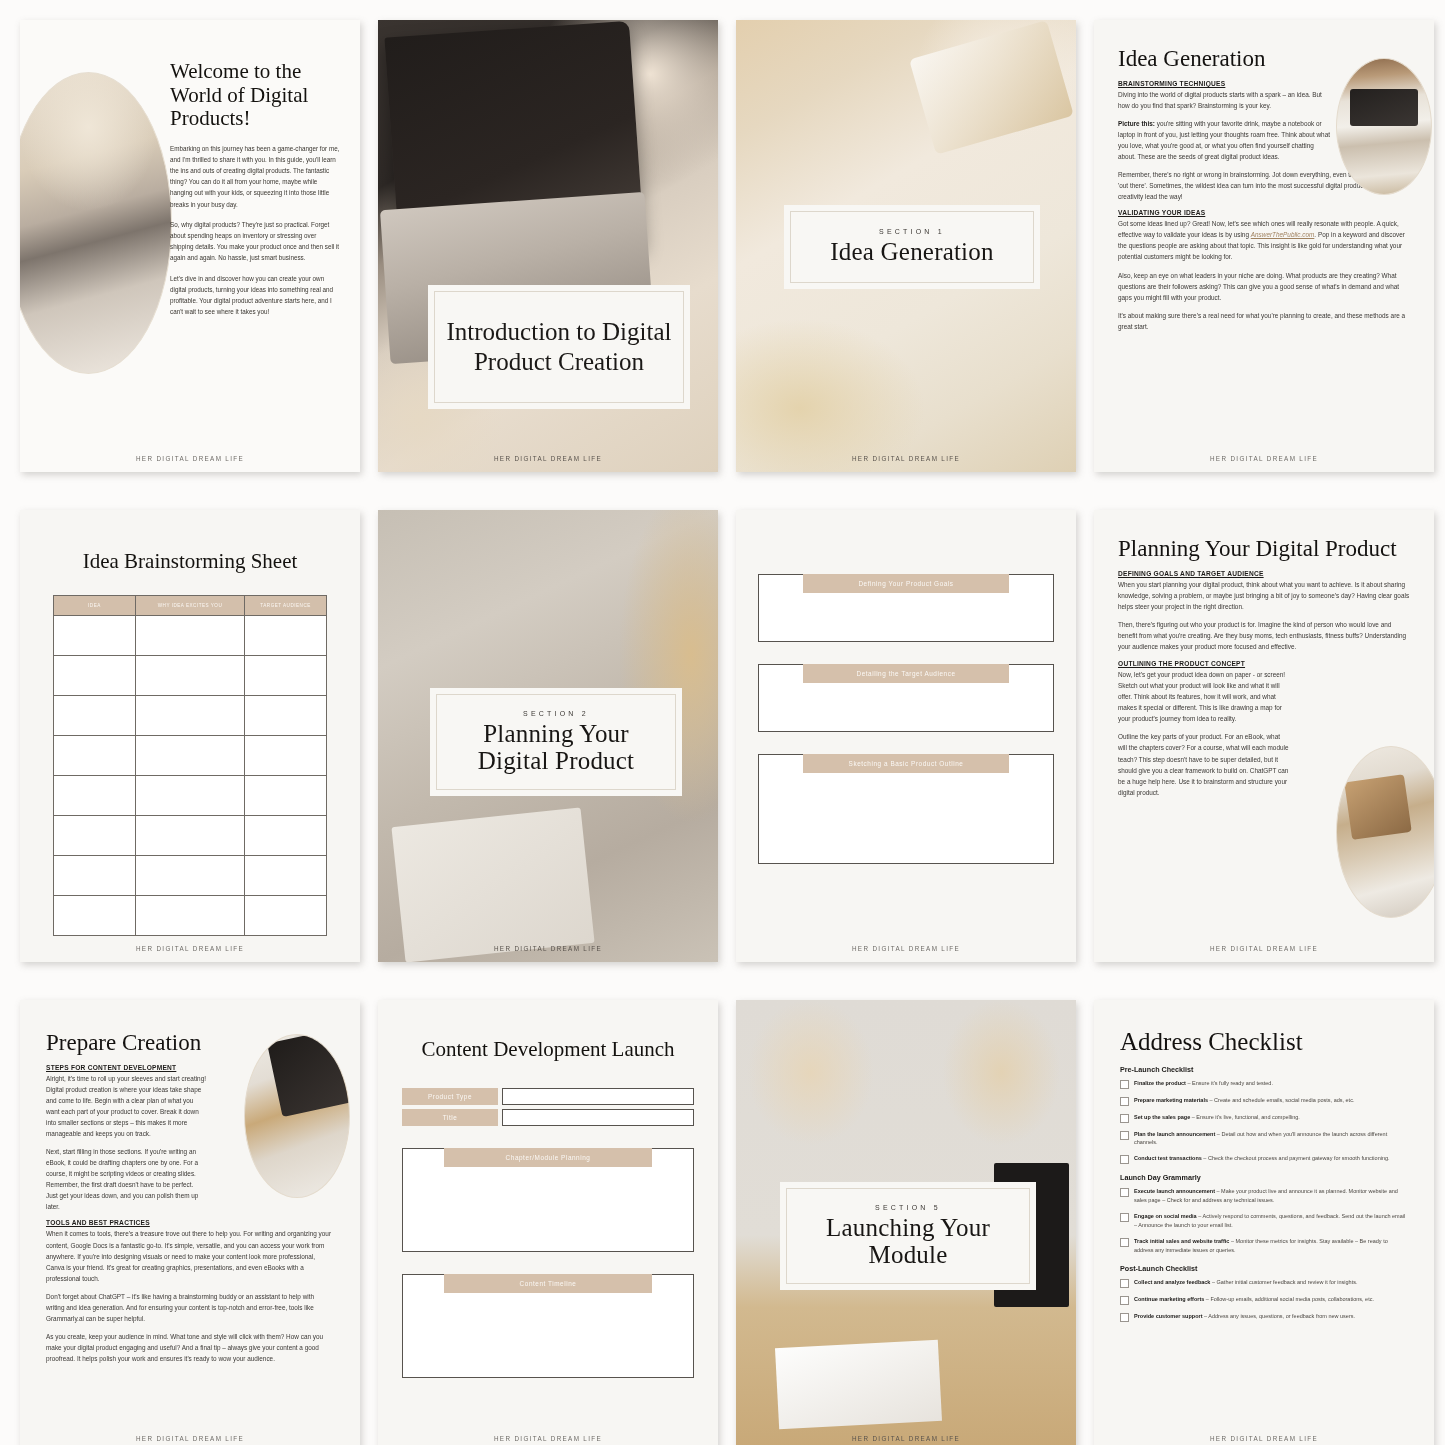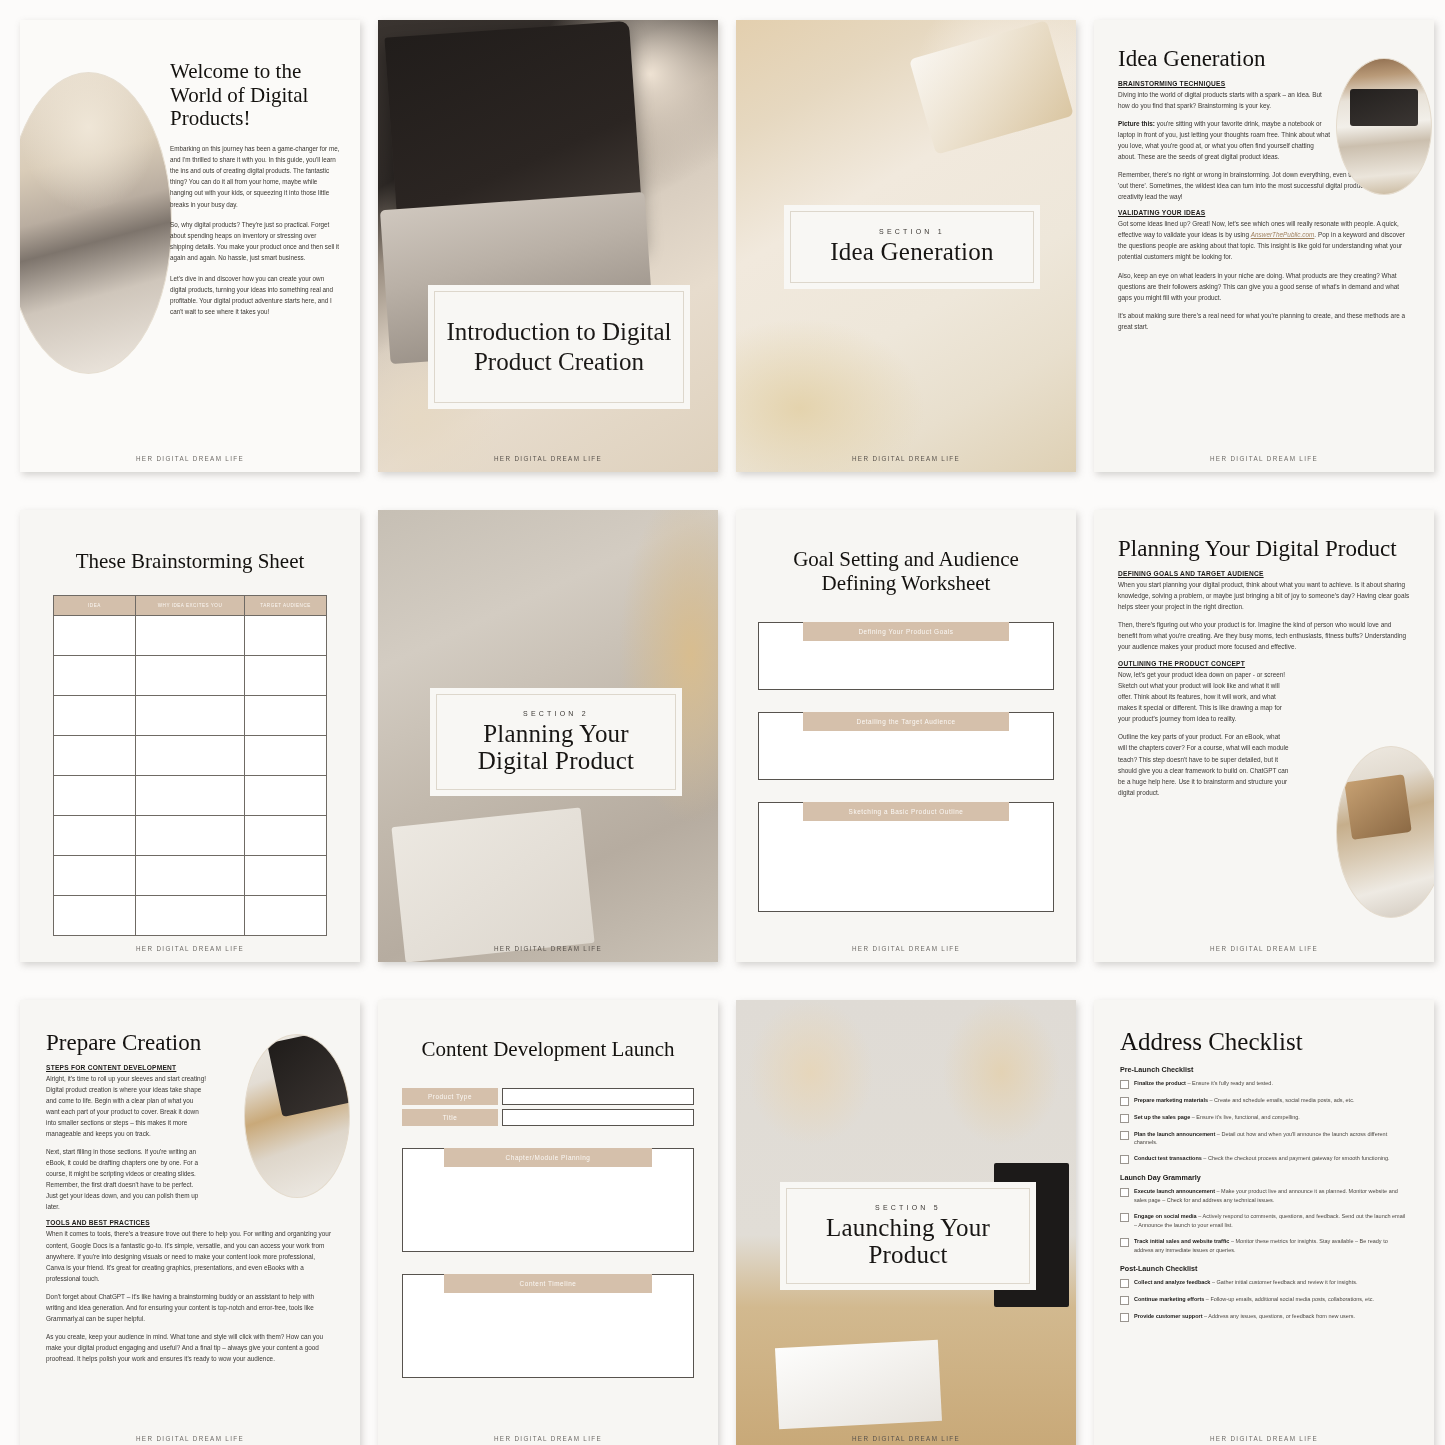--- a/index.html
+++ b/index.html
@@ -267,21 +267,21 @@
       <div class="sub-h">VALIDATING YOUR IDEAS</div>
       <p class="body-t"><span>Got some ideas lined up? Great! Now, let's see which ones will really resonate with people. A quick, effective way to validate your ideas is by using </span><a class="lnk">AnswerThePublic.com</a><span>. Pop in a keyword and discover the questions people are asking about that topic. This insight is like gold for understanding what your potential customers might be looking for.</span></p>
       <p class="body-t">Also, keep an eye on what leaders in your niche are doing. What products are they creating? What questions are their followers asking? This can give you a good sense of what's in demand and what gaps you might fill with your product.</p>
       <p class="body-t">It's about making sure there's a real need for what you're planning to create, and these methods are a great start.</p>
     </div>
     <div class="footer">HER DIGITAL DREAM LIFE</div>
   </div>
 
   <div class="page">
     <div class="txtpage" style="padding-top:40px;">
-      <div class="ws-title">These Brainstorming Sheet</div>
+      <div class="ws-title">Idea Brainstorming Sheet</div>
     </div>
     <table class="bs-table">
       <thead>
         <tr>
           <th style="width:30%">IDEA</th>
           <th style="width:40%">WHY IDEA EXCITES YOU</th>
           <th style="width:30%">TARGET AUDIENCE</th>
         </tr>
       </thead>
       <tbody>
@@ -336,21 +336,20 @@
       <div class="inner">
         <div class="sec-kicker">SECTION 2</div>
         <div class="sec-title">Planning Your Digital Product</div>
       </div>
     </div>
     <div class="footer onphoto">HER DIGITAL DREAM LIFE</div>
   </div>
 
   <div class="page">
     <div class="txtpage" style="padding:38px 22px 0 22px;">
-      <div class="ws-title">Goal Setting and Audience Defining Worksheet</div>
 
       <div style="position:relative;margin-top:26px;">
         <div class="wbox" style="height:68px;margin-top:9px;"></div>
         <div class="tan-bar" style="position:absolute;left:45px;right:45px;top:0;height:19px;">Defining Your Product Goals</div>
       </div>
 
       <div style="position:relative;margin-top:22px;">
         <div class="wbox" style="height:68px;margin-top:9px;"></div>
         <div class="tan-bar" style="position:absolute;left:45px;right:45px;top:0;height:19px;">Detailing the Target Audience</div>
       </div>
@@ -420,21 +419,21 @@
       </div>
     </div>
     <div class="footer">HER DIGITAL DREAM LIFE</div>
   </div>
 
   <div class="page">
     <div class="photo ph-sec5"></div>
     <div class="plate" style="left:44px;right:40px;top:182px;height:96px;">
       <div class="inner">
         <div class="sec-kicker">SECTION 5</div>
-        <div class="sec-title">Launching Your Product</div>
+        <div class="sec-title">Launching Your Module</div>
       </div>
     </div>
     <div class="footer onphoto">HER DIGITAL DREAM LIFE</div>
   </div>
 
   <div class="page">
     <div class="txtpage" style="padding:28px 26px 0 26px;">
       <h1 class="page-h1 big">Address Checklist</h1>
 
       <div class="cl-sec">Pre-Launch Checklist</div>

